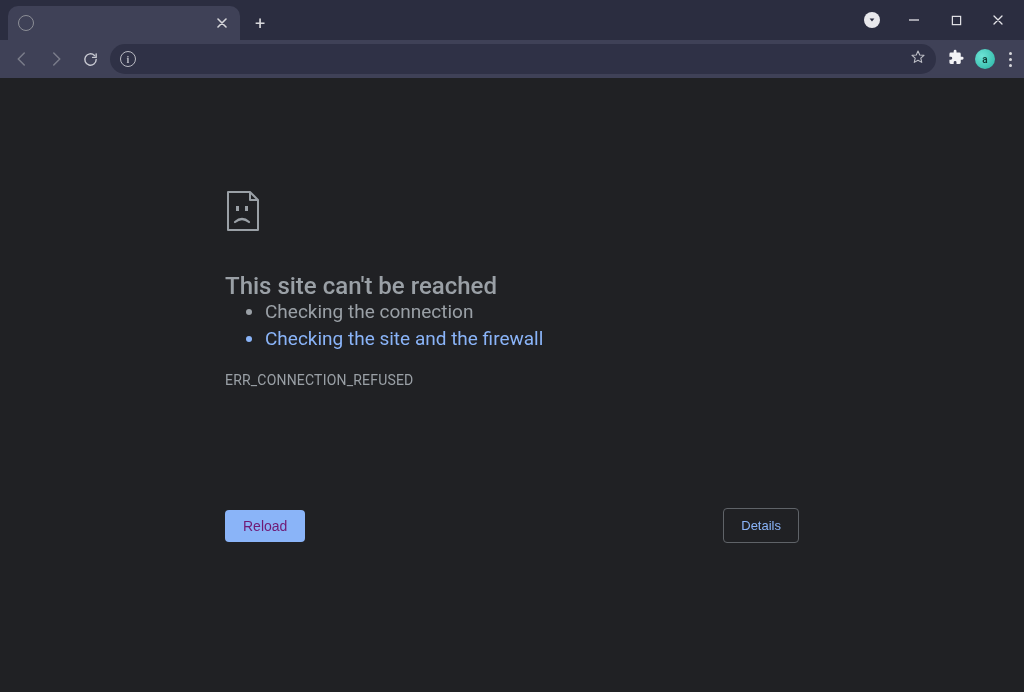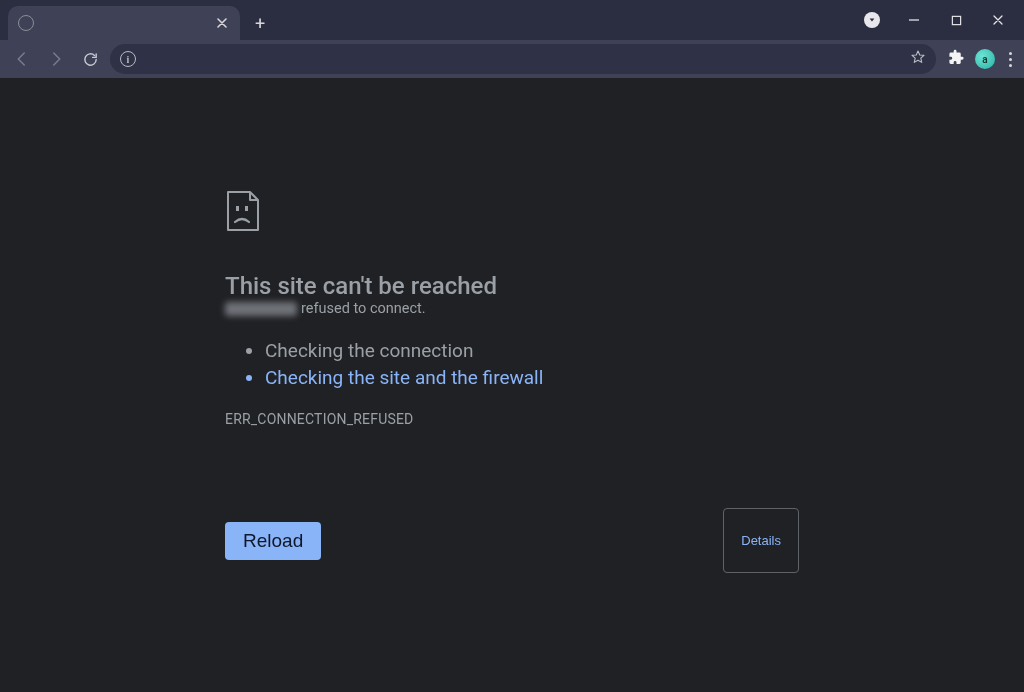--- a/index.html
+++ b/index.html
@@ -157,34 +157,34 @@
     position:absolute;
     left:225px;
     width:574px;
     top: 430px;
     display:flex;
     justify-content:space-between;
     align-items:center;
   }
   .btn-primary {
     background:#8ab4f8;
-    color:#0f172a;
+    color:#701a75;
     border:none;
     border-radius:4px;
     padding: 8px 18px;
-    font-size:19px;
+    font-size:14px;
     font-weight:500;
     cursor:pointer;
   }
   .btn-secondary {
     background:transparent;
     color:#8ab4f8;
     border:1px solid #5f6368;
     border-radius:4px;
-    padding: 24px 17px;
+    padding: 9px 17px;
     font-size:13px;
     font-weight:500;
     cursor:pointer;
   }
 </style>
 </head>
 <body>
 
 <div class="titlebar">
   <div class="tab">
@@ -275,23 +275,20 @@
         <path d="M3 2 H25 L33 10 V40 H3 Z" fill="none" stroke="currentColor" stroke-width="2" stroke-linejoin="round"></path>
         <path d="M25 2 V10 H33" fill="none" stroke="currentColor" stroke-width="2" stroke-linejoin="round"></path>
         <rect x="11" y="16" width="3" height="5" fill="currentColor"></rect>
         <rect x="20" y="16" width="3" height="5" fill="currentColor"></rect>
         <path d="M10 32 Q17 26 24 32" fill="none" stroke="currentColor" stroke-width="2.2" stroke-linecap="round"></path>
       </svg>
     </div>
 
     <h1 class="heading">This site can't be reached</h1>
 
-    <div class="msg-line">
-      <span class="blurred"></span><span>refused to connect.</span>
-    </div>
 
     <ul class="suggest">
       <li>Checking the connection</li>
       <li class="link">Checking the site and the firewall</li>
     </ul>
 
     <div class="err-code">ERR_CONNECTION_REFUSED</div>
   </div>
 
   <div class="button-row">

